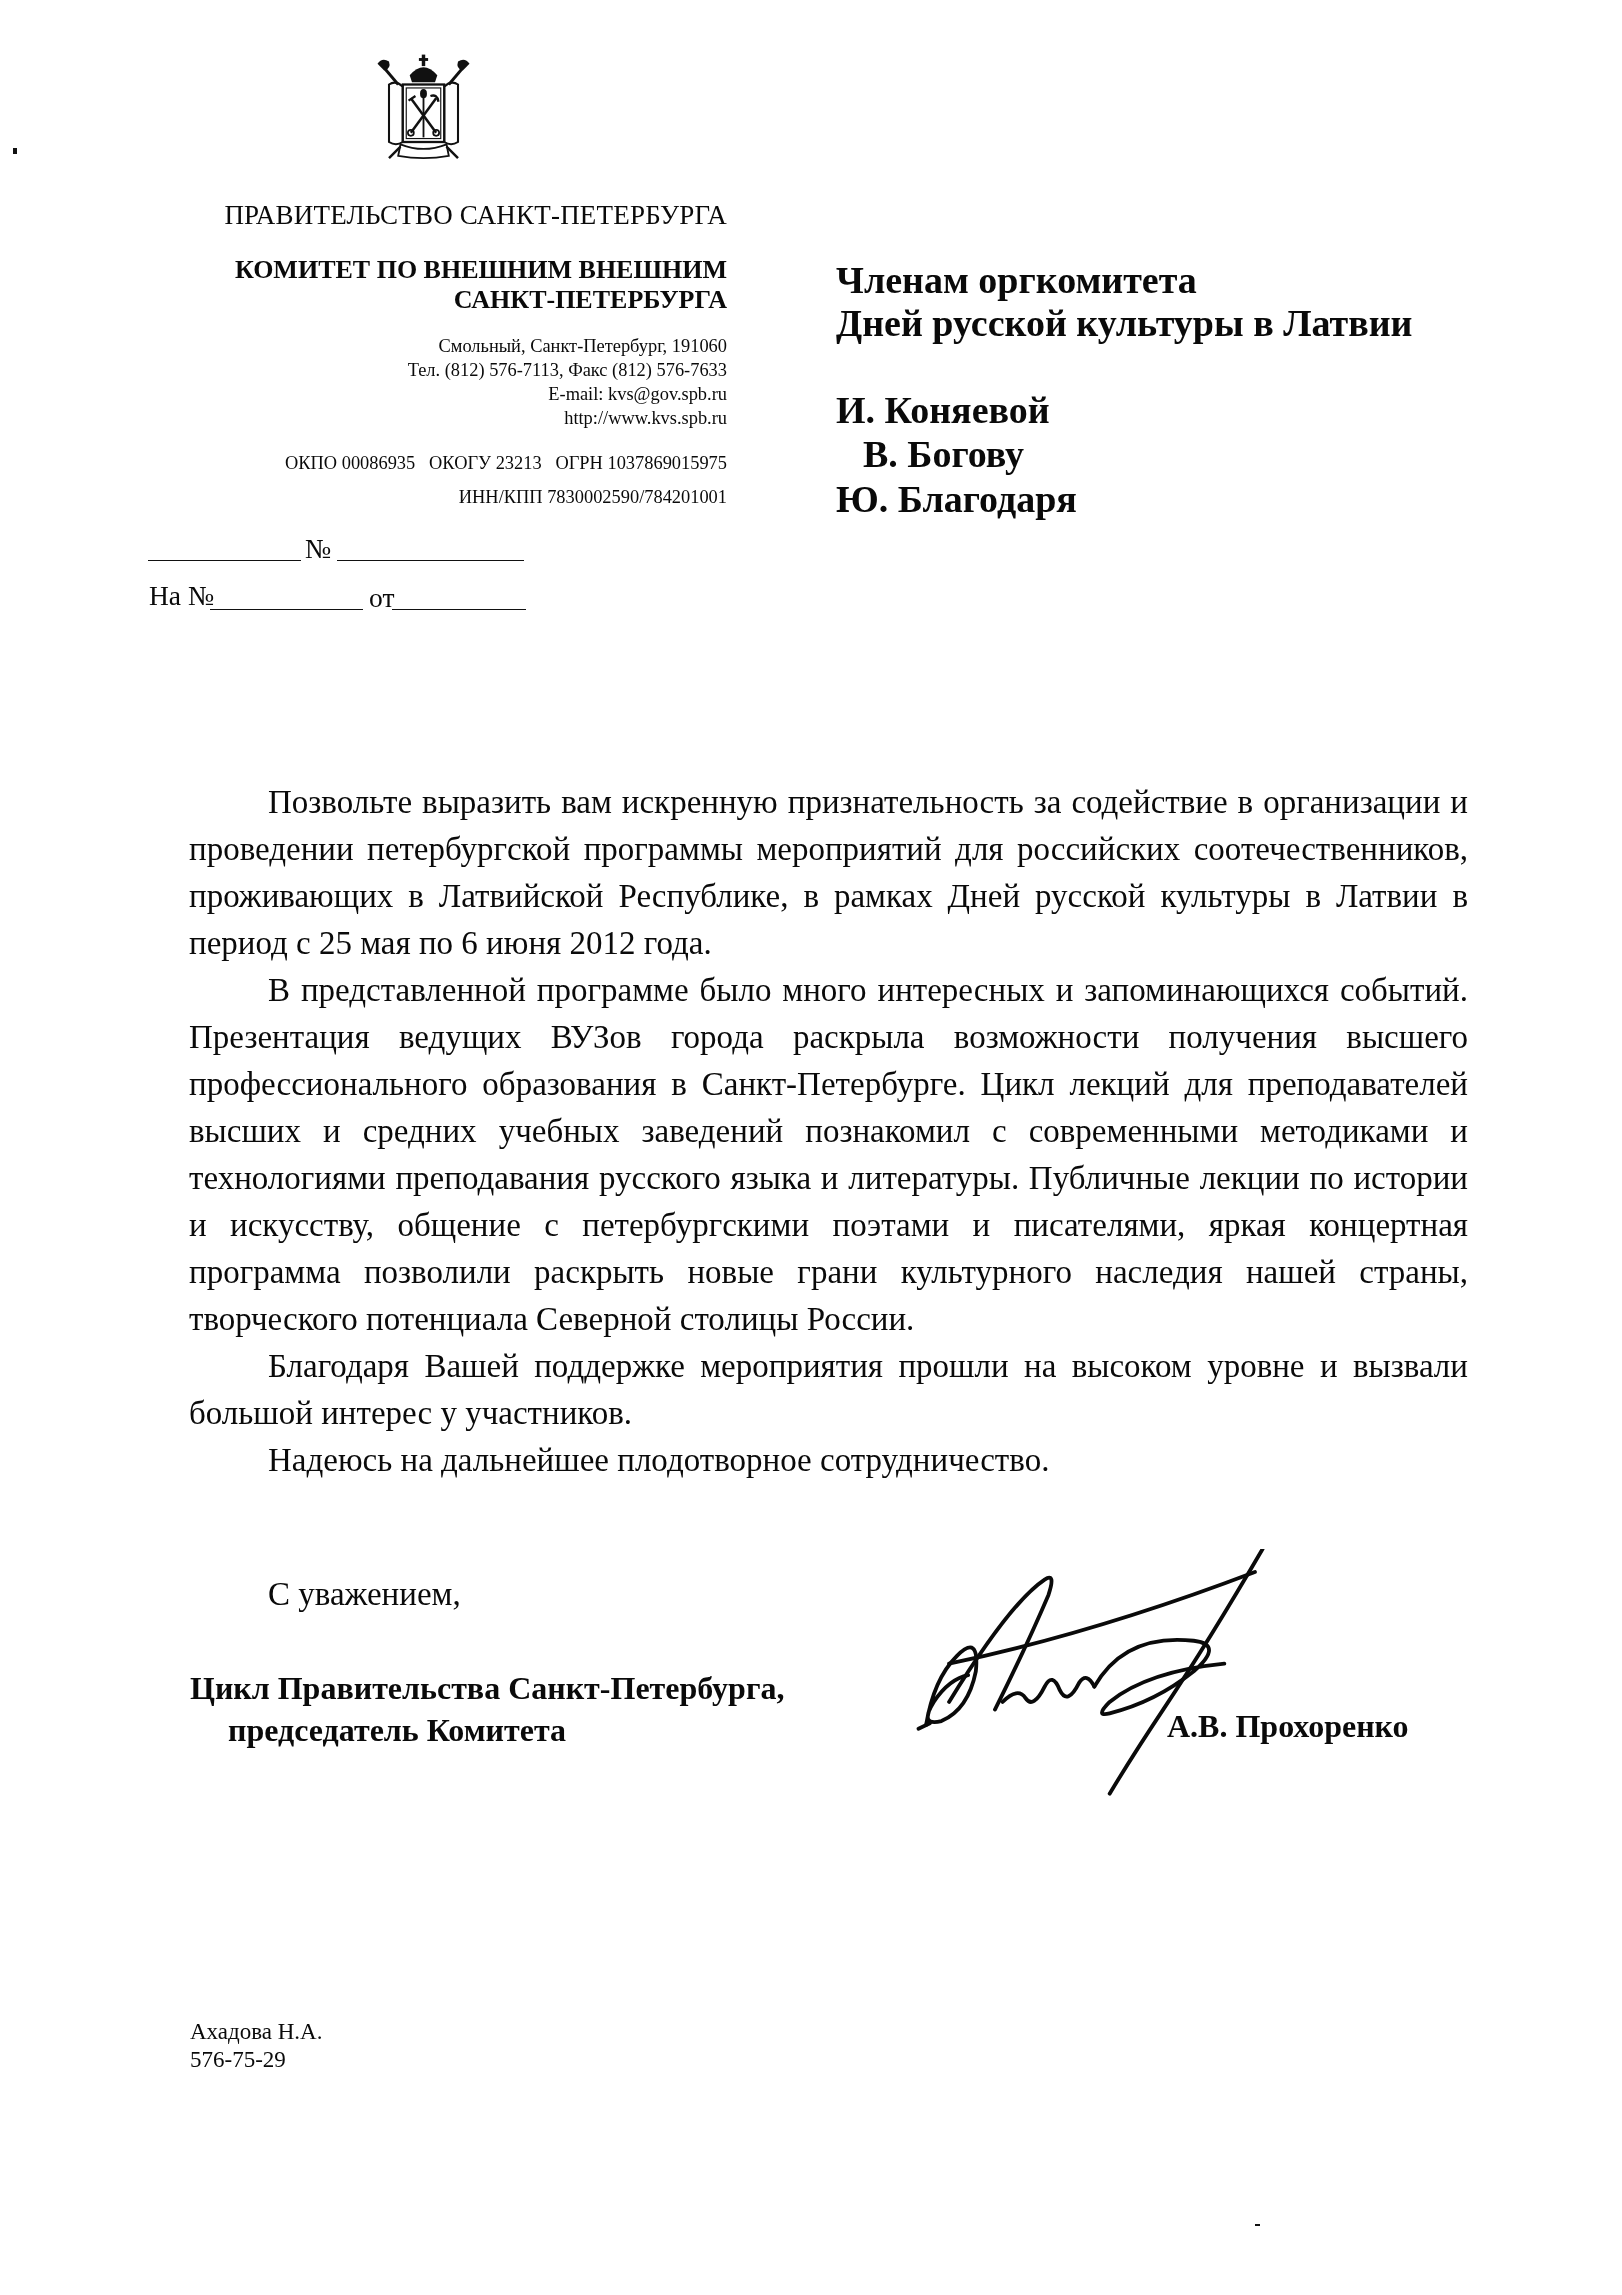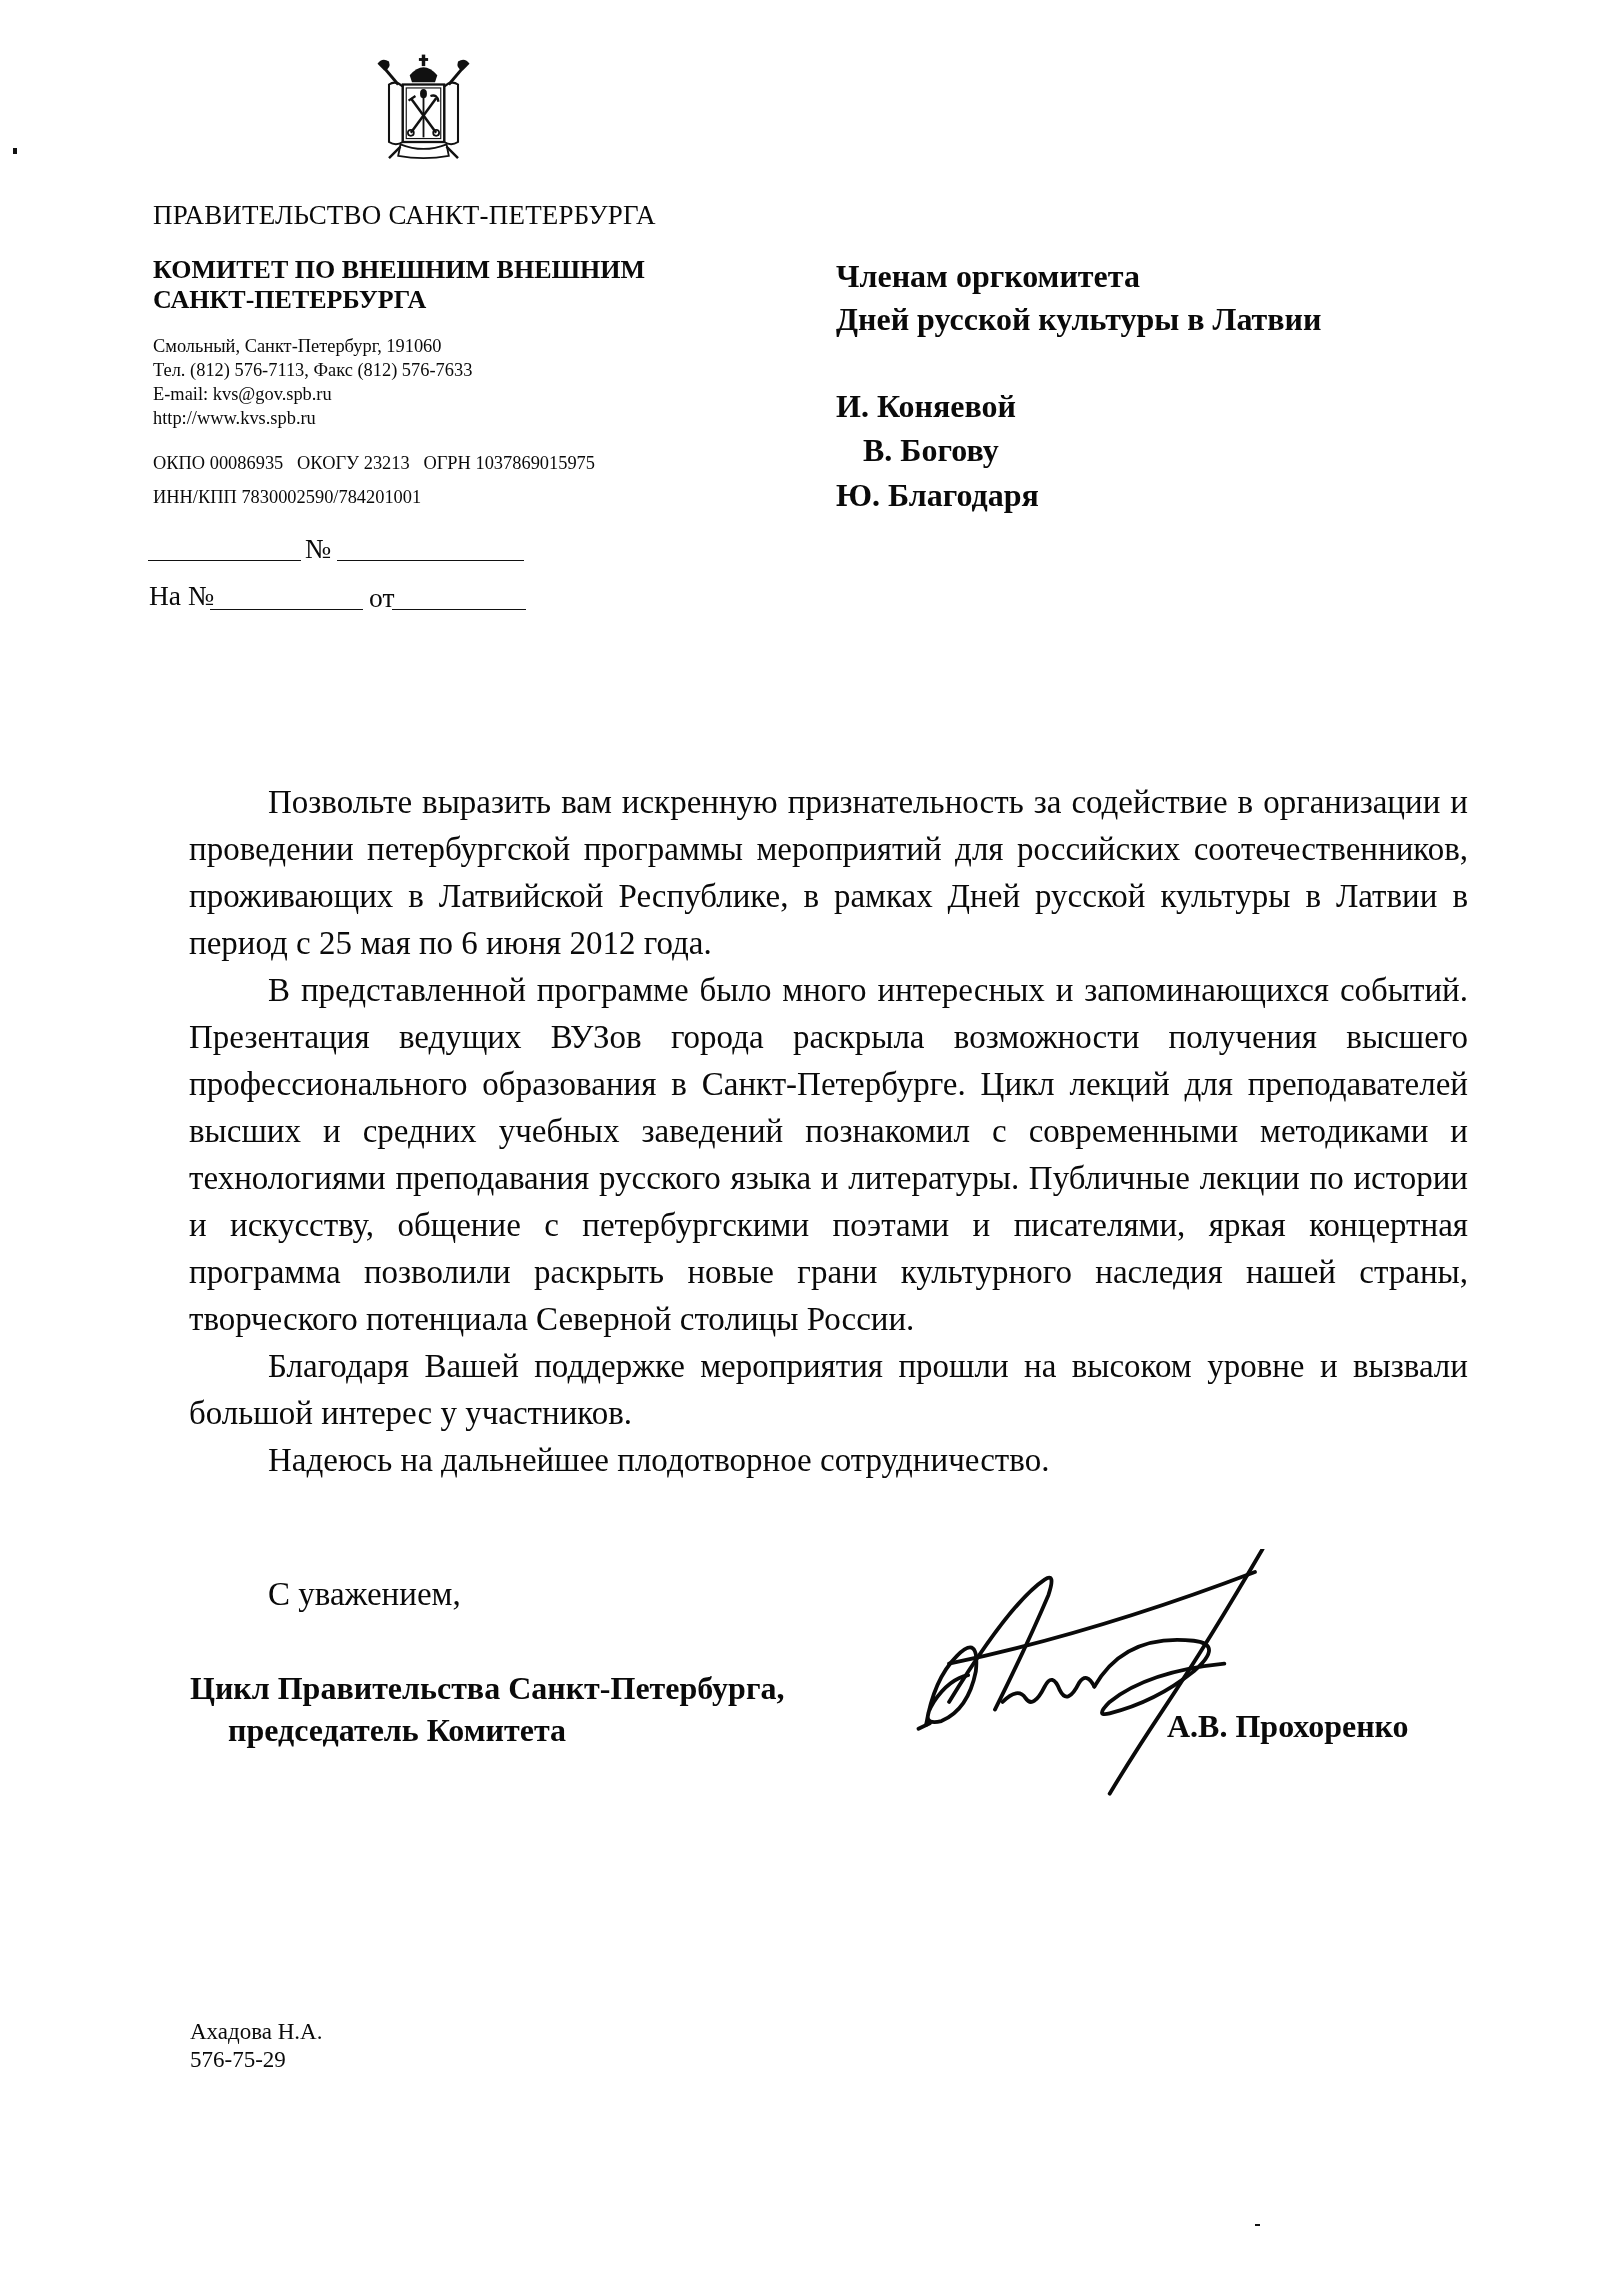--- a/index.html
+++ b/index.html
@@ -2,35 +2,35 @@
 <html style="font-size:12.2px"><head>
 <meta charset="utf-8">
 <style>
   html, body { margin: 0; padding: 0; background: #ffffff; }
   body { width: 1623px; height: 2295px; position: relative; overflow: hidden;
          font-family: "Liberation Serif", "DejaVu Serif", serif; color: #0a0a0a; }
   .abs { position: absolute; }
 
   
   #crest { left: 366px; top: 46px; width: 115px; width: 111px; height: 115px; }
-  .lh-line { position: absolute; left: 153px; width: 574px; text-align: left; white-space: nowrap; }
+  .lh-line { position: absolute; left: 153px; width: 574px; text-align: right; white-space: nowrap; }
   #gov { top: 200px; font-size: 27px; letter-spacing: 0.2px; }
   #committee1 { top: 255px; font-size: 26px; font-weight: bold; }
   #committee2 { top: 285px; font-size: 26px; font-weight: bold; }
   .small { font-size: 18.4px; line-height: 24px; }
   #addr { top: 334px; }
   #codes1 { top: 453px; font-size: 18.4px; }
   #codes2 { top: 487px; font-size: 18.4px; }
 
   
   .ruled { position: absolute; border-bottom: 1.5px solid #111; height: 0; }
   .lbl { position: absolute; font-size: 27.5px; }
 
   
-  .addr-r { position: absolute; left: 836px; font-size: 32px; font-weight: bold; white-space: nowrap; }
+  .addr-r { position: absolute; left: 836px; font-size: 38px; font-weight: bold; white-space: nowrap; }
 
   
   #body { position: absolute; left: 189px; top: 779px; width: 1279px; font-size: 33px; line-height: 47px; }
   #body p { margin: 0; text-align: justify; text-indent: 79px; }
 
   .sig-txt { position: absolute; font-size: 32px; font-weight: bold; white-space: nowrap; }
   #regards { position: absolute; left: 268px; top: 1576px; font-size: 33px; white-space: nowrap; }
 
   #signature { position: absolute; left: 903px; top: 1549px; width: 398px; height: 260px; }
 

